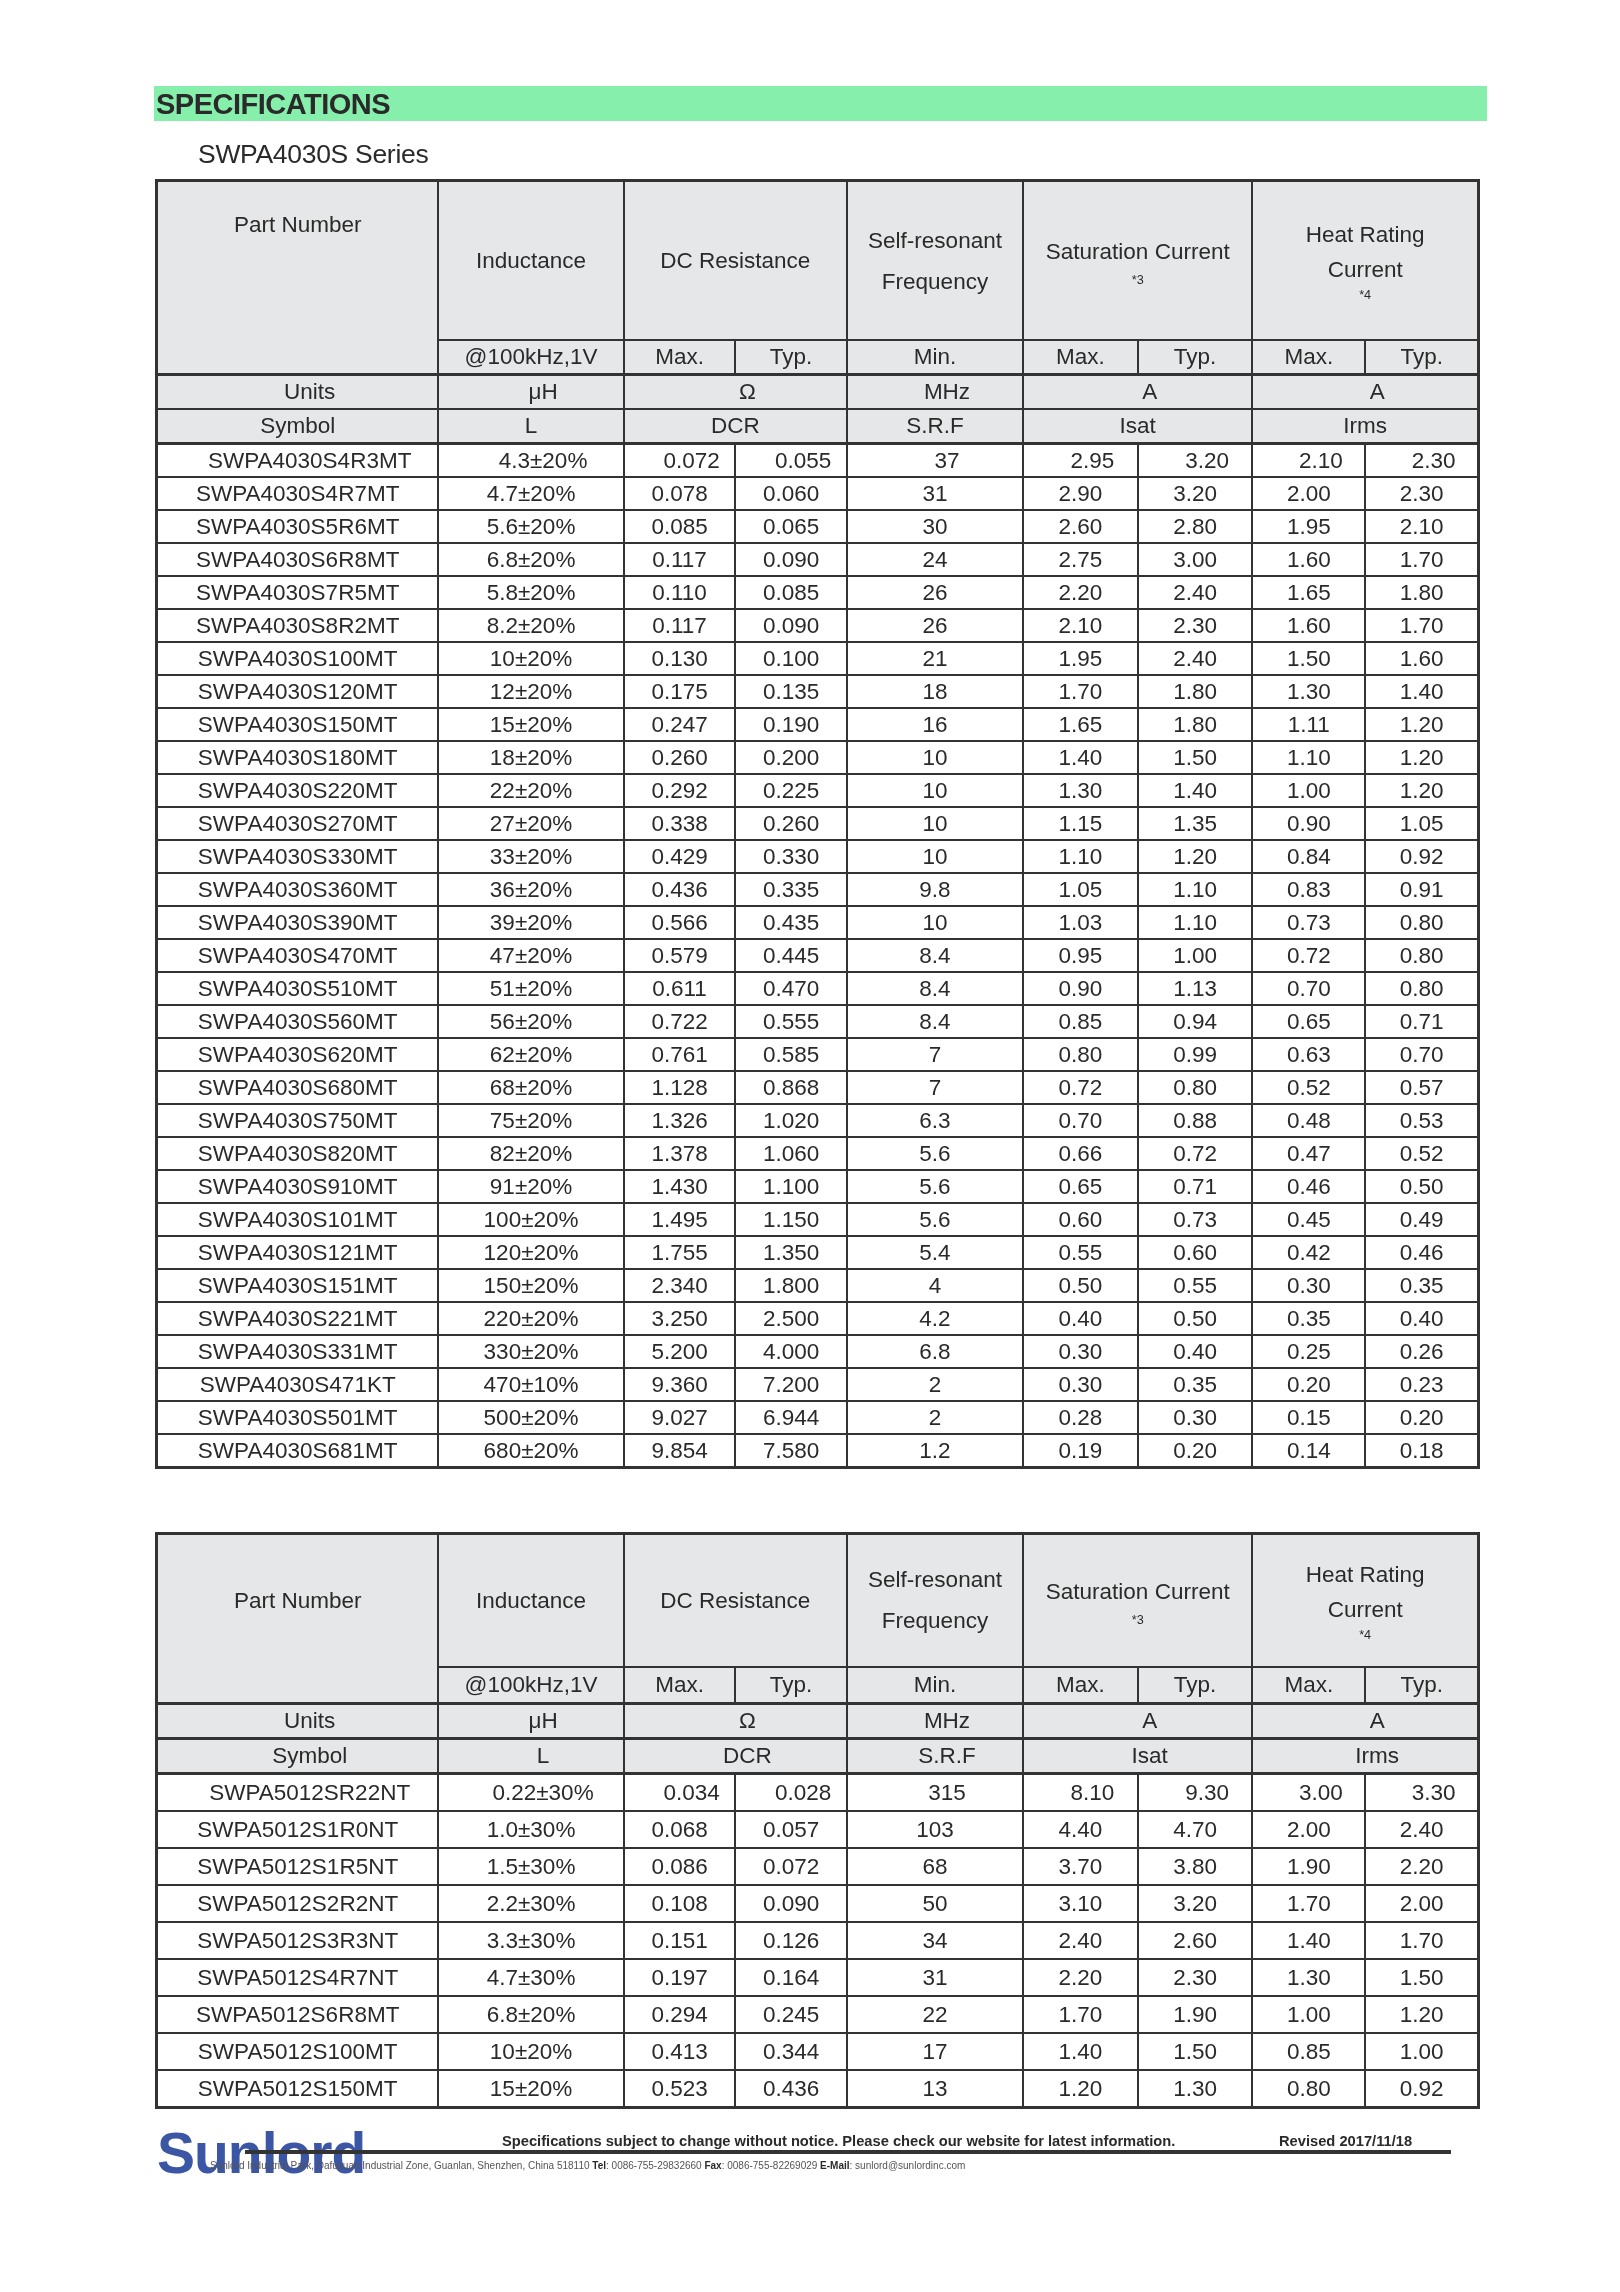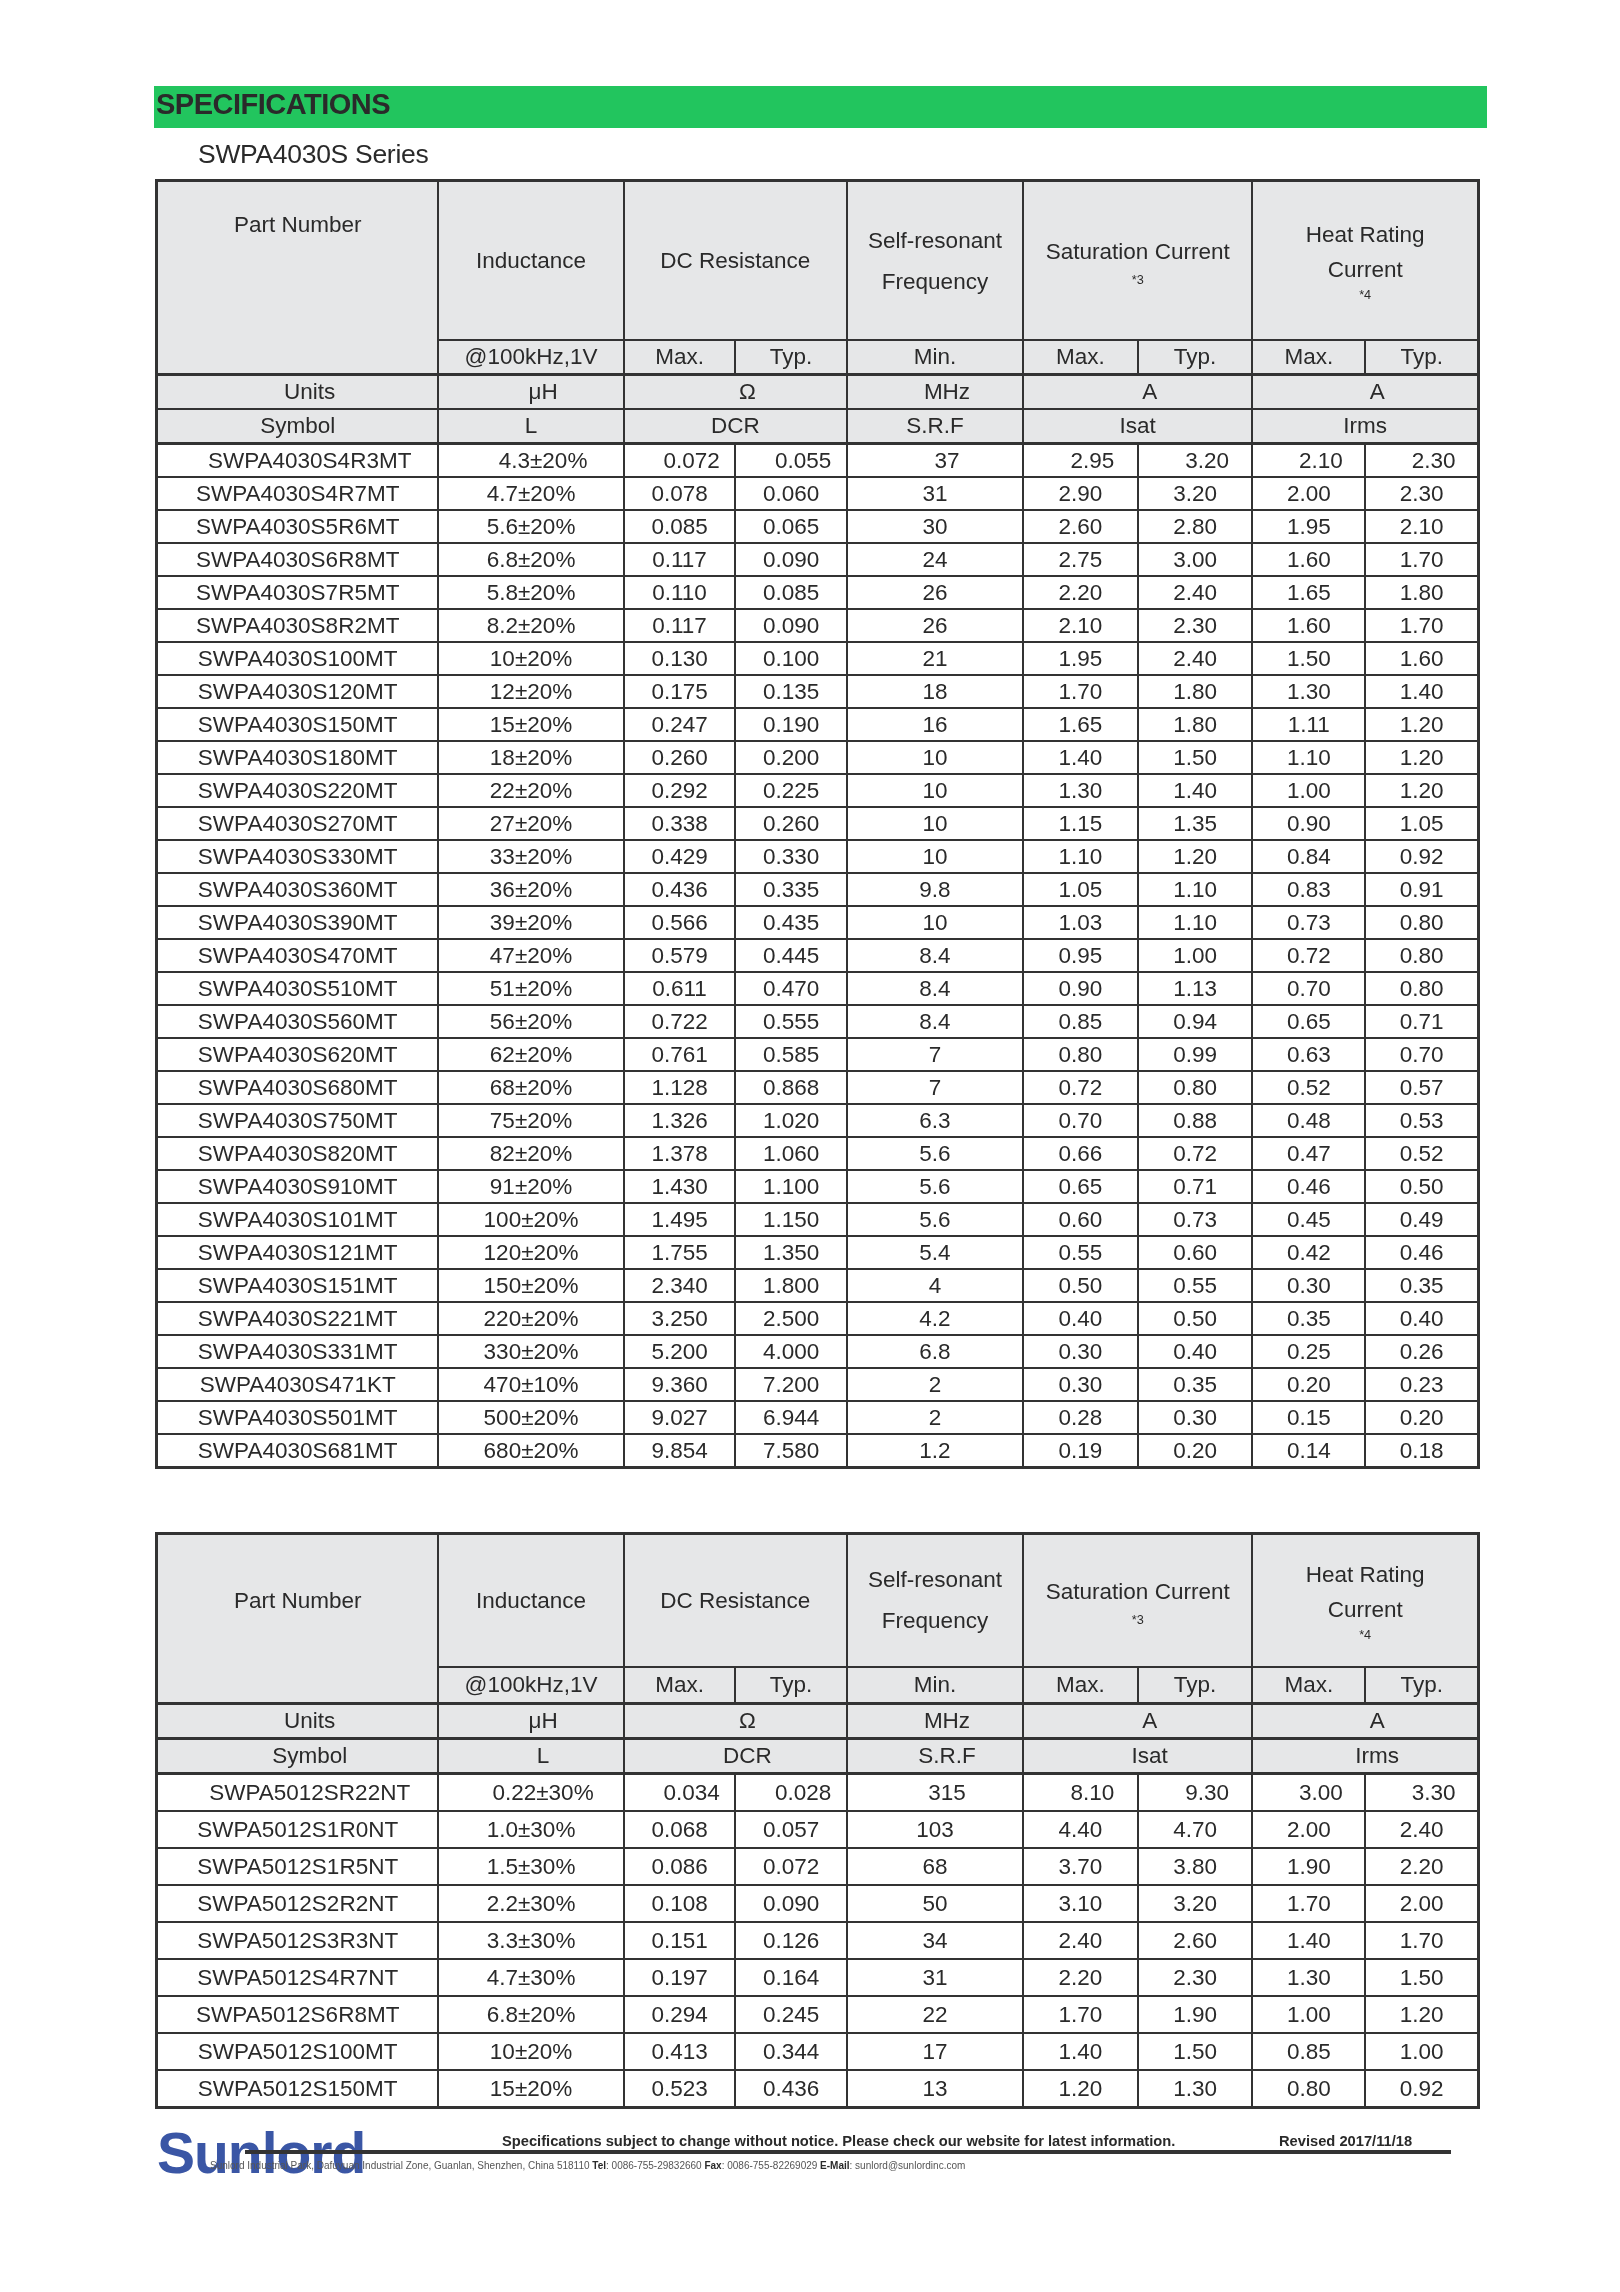--- a/index.html
+++ b/index.html
@@ -3,22 +3,22 @@
   <meta charset="utf-8">
   <style>
     html, body {
       margin: 0; padding: 0; background: #ffffff;
     }
     body {
       width: 1620px; height: 2293px; position: relative; overflow: hidden;
       font-family: "Liberation Sans", sans-serif; color: #2a2a2a;
     }
     .title-bar {
-      position: absolute; left: 154px; top: 86px; width: 1333px; height: 42px;
-      background: #22c55e;
+      position: absolute; left: 154px; top: 86px; width: 1333px; height: 35px;
+      background: #86efac;
     }
     .title-bar span {
       position: absolute; left: 2px; top: 2px;
       font-size: 29px; font-weight: bold; color: #2a2a2a; letter-spacing: -0.5px;
     }
     .series-title {
       position: absolute; left: 155px; font-size: 26.5px; color: #2a2a2a; letter-spacing: -0.3px; margin-left: 43px;
     }
     table.spec {
       position: absolute; left: 155px; width: 1325px;

